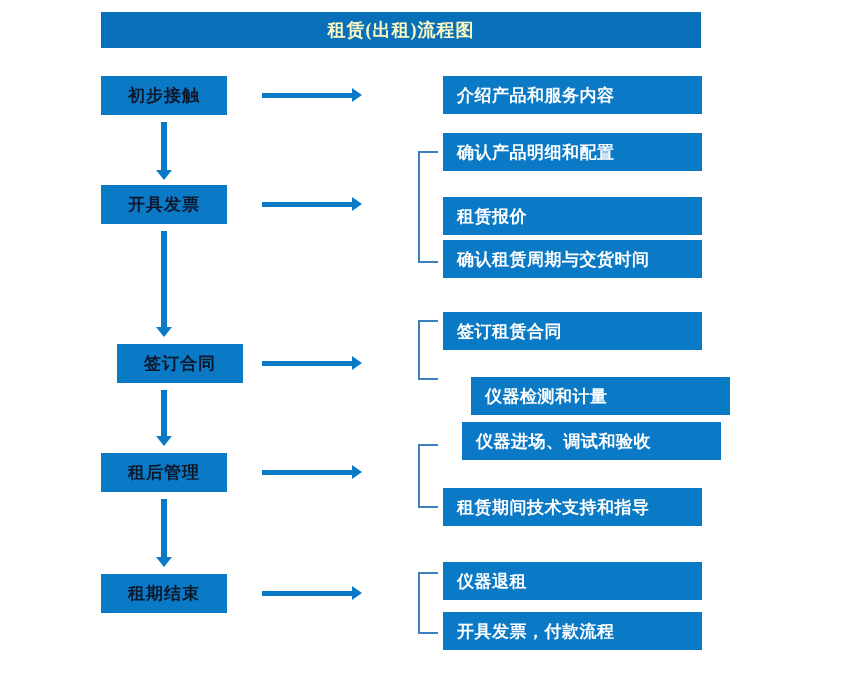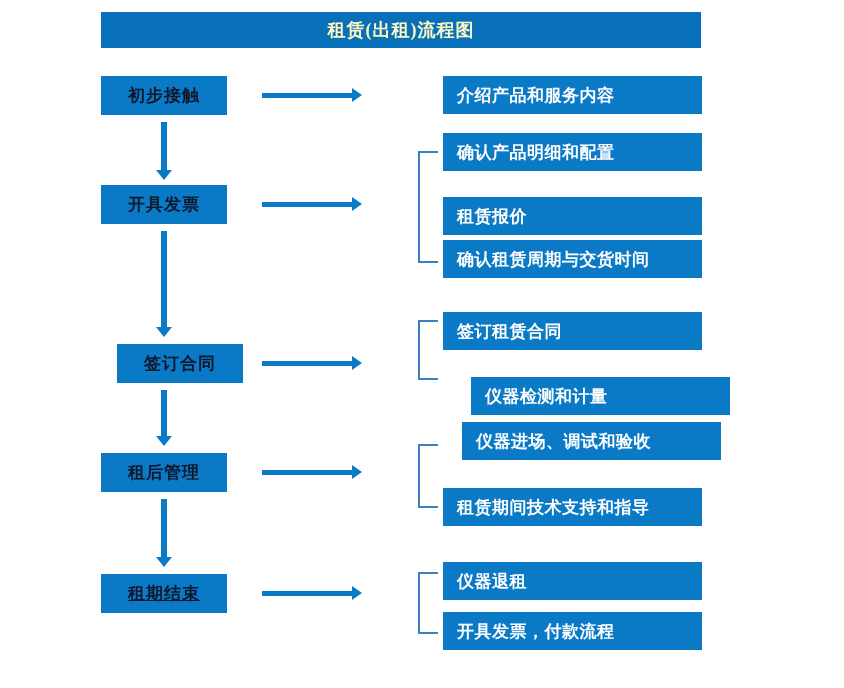--- a/index.html
+++ b/index.html
@@ -104,21 +104,21 @@
 <body>
 
 <div id="canvas">
 
   <div class="title-bar">租赁(出租)流程图</div>
 
   <div class="stage-box" style="top:76px;">初步接触</div>
   <div class="stage-box" style="top:185px;">开具发票</div>
   <div class="stage-box" style="top:344px;margin-left:16px;">签订合同</div>
   <div class="stage-box" style="top:453px;">租后管理</div>
-  <div class="stage-box" style="top:574px;text-decoration:underline;">租期结束</div>
+  <div class="stage-box" style="top:574px;">租期结束</div>
 
   <div class="v-arrow" style="left:156px;top:122px;height:58px;">
     <div class="shaft" style="height:48px;"></div>
     <div class="head" style="top:48px;"></div>
   </div>
   <div class="v-arrow" style="left:156px;top:231px;height:106px;">
     <div class="shaft" style="height:96px;"></div>
     <div class="head" style="top:96px;"></div>
   </div>
   <div class="v-arrow" style="left:156px;top:390px;height:56px;">

